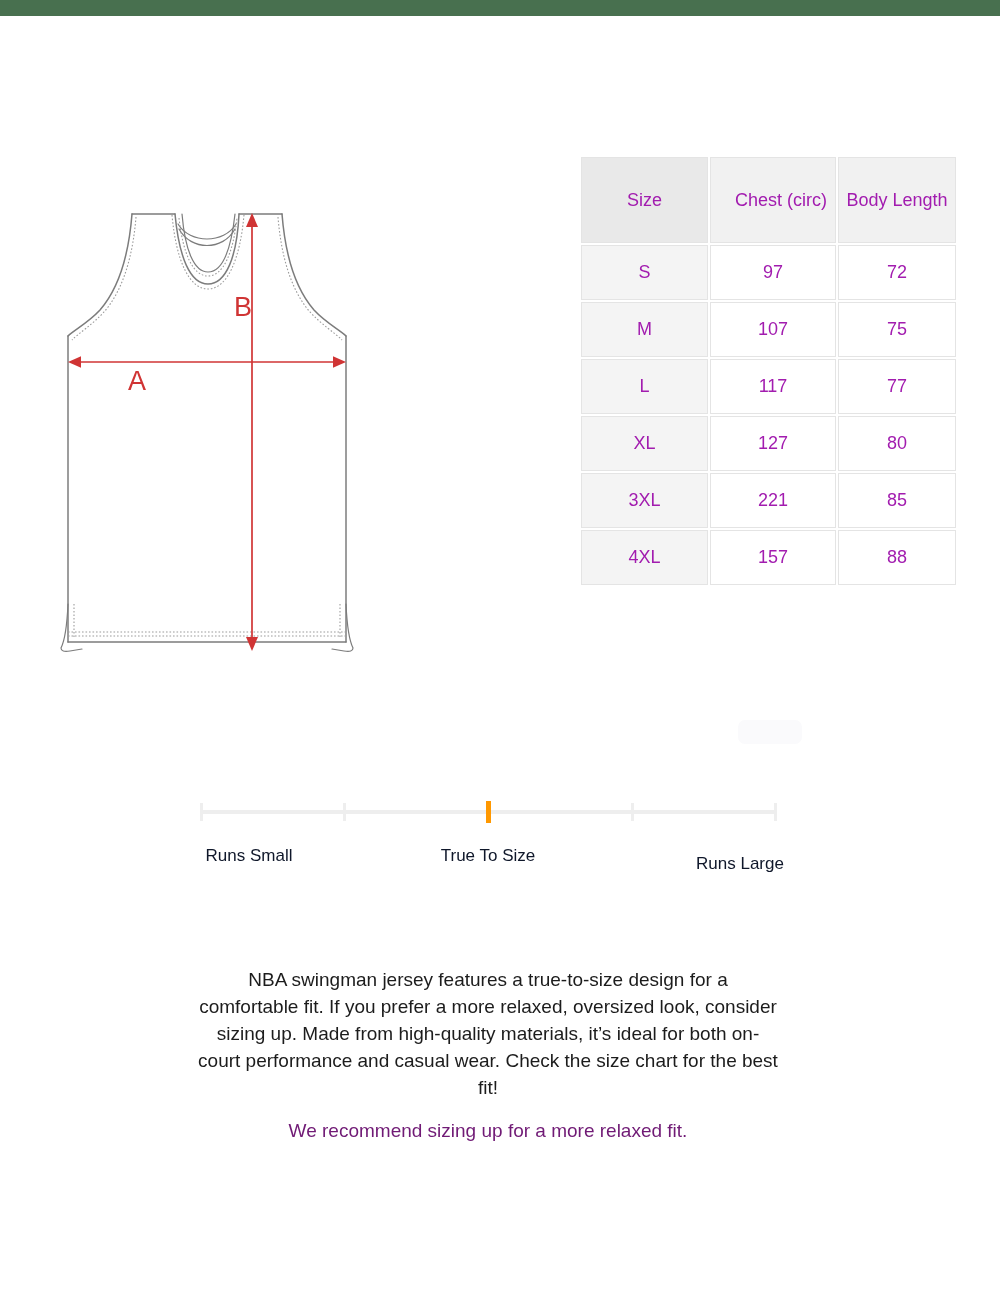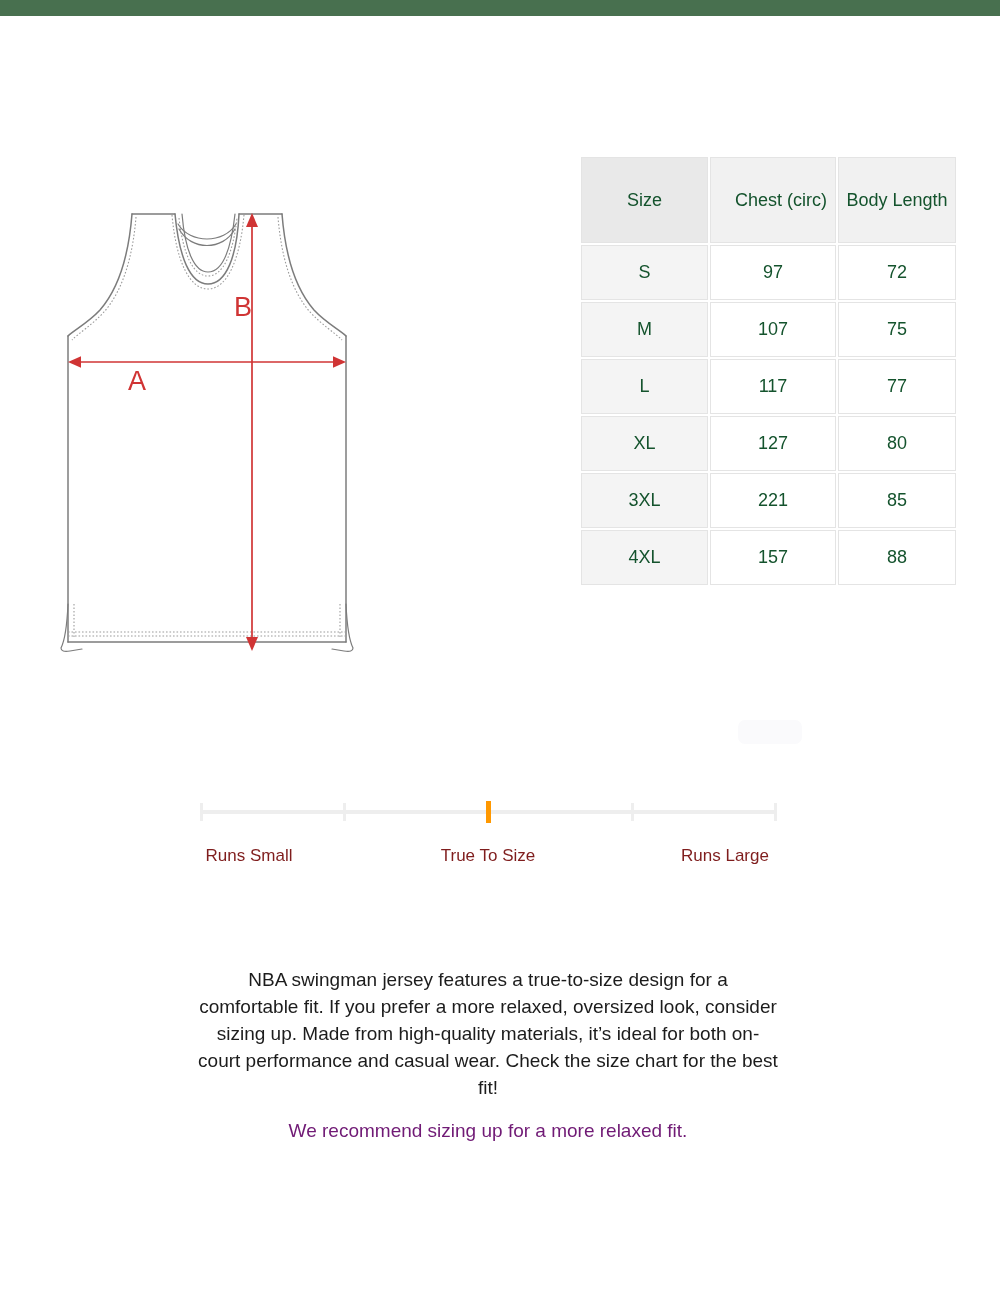--- a/index.html
+++ b/index.html
@@ -10,40 +10,40 @@
     background: #48704F; }
 
   
   .diagram { position: absolute; left: 58px; top: 202px; width: 300px; height: 460px; }
 
   
   .size-table-wrap { position: absolute; left: 579px; top: 155px; }
   table.size-table { border-collapse: separate; border-spacing: 2px; table-layout: fixed; }
   table.size-table th, table.size-table td {
     border: 1px solid #e4e4e4; text-align: center; vertical-align: middle;
-    font-size: 18px; font-weight: 400; color: #14532d; }
+    font-size: 18px; font-weight: 400; color: #a21caf; }
   table.size-table th { height: 86px; background: #f1f1f1; line-height: 1.45; }
   table.size-table th.col-size { background: #e9e9e9; }
   table.size-table td { height: 55px; background: #ffffff; }
   table.size-table td.row-label { background: #f4f4f4; }
   .w1 { width: 127px; } .w2 { width: 126px; padding-left: 16px; } .w3 { width: 118px; }
 
   .faded-tooltip { position: absolute; left: 738px; top: 720px; width: 64px; height: 24px;
     background: #fafafc; border-radius: 7px; }
 
   
   .fit-indicator { position: absolute; left: 200px; top: 800px; width: 577px; height: 75px; }
   .fit-track { position: absolute; left: 0; top: 10px; width: 577px; height: 4px; background: #eeeeee; }
   .fit-tick { position: absolute; top: 3px; width: 3px; height: 18px; background: #eeeeee; }
   .fit-tick.t0 { left: 0px; } .fit-tick.t1 { left: 143px; }
   .fit-tick.t3 { left: 431px; } .fit-tick.t4 { left: 574px; }
   .fit-marker { position: absolute; top: 1px; left: 286px; width: 5px; height: 22px; background: #FF9800; }
   .fit-label { position: absolute; top: 46px; transform: translateX(-50%);
-    font-size: 17px; color: #7f1d1d; white-space: nowrap; }
-  .fit-label.l0 { left: 49px; } .fit-label.l1 { left: 288px; } .fit-label.l2 { left: 525px; }
+    font-size: 17px; color: #0f172a; white-space: nowrap; }
+  .fit-label.l0 { left: 49px; } .fit-label.l1 { left: 288px; } .fit-label.l2 { left: 540px; margin-top: 8px; }
 
   
   .description { position: absolute; left: 198px; top: 946px; width: 580px; text-align: center; }
   .description h2 { font-size: 19px; font-weight: 700; letter-spacing: 0.3px; color: #111111; }
   .description p.body-text { margin-top: 20px; font-size: 19px; line-height: 27px; color: #1c1c1c; }
   .description p.note-text { margin-top: 16px; font-size: 19px; line-height: 27px; color: #701a75; }
 </style>
 </head>
 <body>
 

